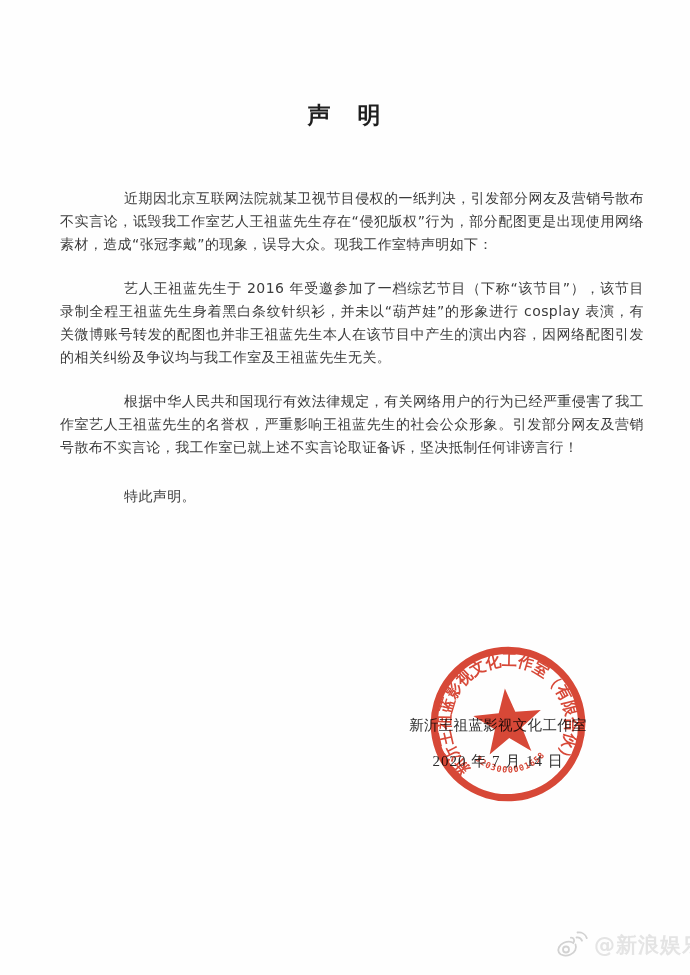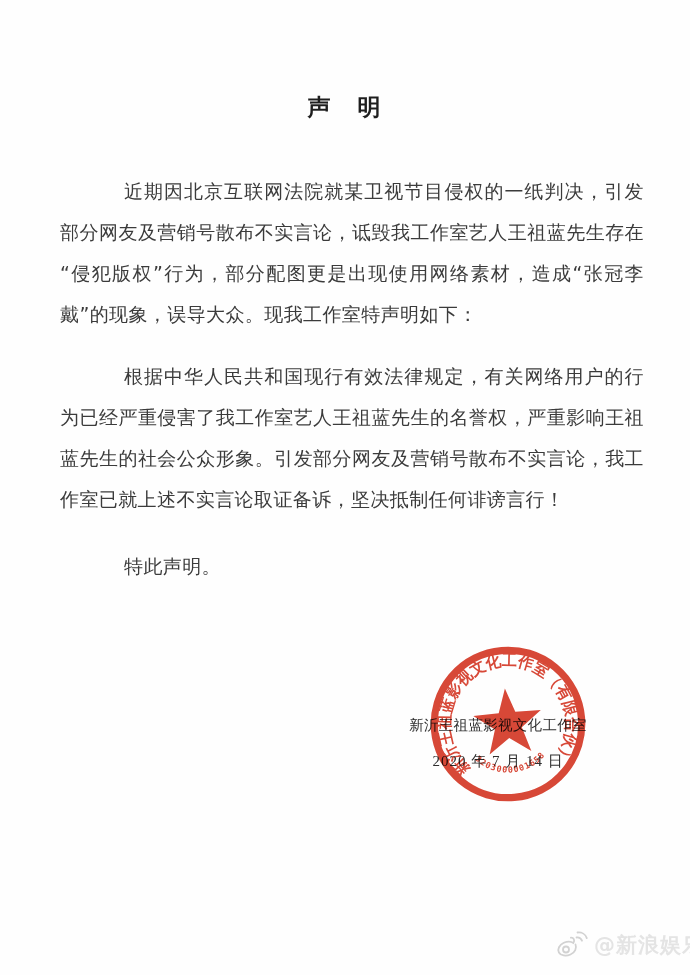--- a/index.html
+++ b/index.html
@@ -4,35 +4,35 @@
 <style>
   html,body{margin:0;padding:0;background:#ffffff;}
   .stage{
     position:relative;
     width:690px;height:975px;
     background:#fefefe;
     font-family:"DejaVu Sans","Liberation Sans",sans-serif;
     overflow:hidden;
   }
   .doc-title{
-    margin:8px;
+    margin:16px;
     padding-top:84px;
     text-align:center;
     font-size:23px;
     font-weight:700;
     color:#1e1e1e;
     letter-spacing:2px;
   }
   .content{
     padding:40px 46px 0 60px;
   }
   .para{
     margin:0 0 21px 0;
-    font-size:19px;
-    line-height:41px;
+    font-size:14px;
+    line-height:23px;
     letter-spacing:0.4px;
     color:#3b3b3b;
     text-align:justify;
     text-indent:64px;
   }
   .closing{
     margin-top:26px;
     margin-bottom:0;
   }
   .sig-block{
@@ -84,20 +84,21 @@
 </style>
 </head>
 <body>
 
 <div class="stage">
 
   <h1 class="doc-title">声　明</h1>
 
   <div class="content">
     <p class="para">近期因北京互联网法院就某卫视节目侵权的一纸判决，引发部分网友及营销号散布不实言论，诋毁我工作室艺人王祖蓝先生存在“侵犯版权”行为，部分配图更是出现使用网络素材，造成“张冠李戴”的现象，误导大众。现我工作室特声明如下：</p>
+    <p class="para">艺人王祖蓝先生于 2016 年受邀参加了一档综艺节目（下称“该节目”），该节目录制全程王祖蓝先生身着黑白条纹针织衫，并未以“葫芦娃”的形象进行 cosplay 表演，有关微博账号转发的配图也并非王祖蓝先生本人在该节目中产生的演出内容，因网络配图引发的相关纠纷及争议均与我工作室及王祖蓝先生无关。</p>
     <p class="para">根据中华人民共和国现行有效法律规定，有关网络用户的行为已经严重侵害了我工作室艺人王祖蓝先生的名誉权，严重影响王祖蓝先生的社会公众形象。引发部分网友及营销号散布不实言论，我工作室已就上述不实言论取证备诉，坚决抵制任何诽谤言行！</p>
     <p class="para closing">特此声明。</p>
   </div>
 
   <div class="sig-block">
     <div class="sig-name">新沂王祖蓝影视文化工作室</div>
     <div class="sig-date">2020 年 7 月 14 日</div>
   </div>
 
   <svg class="seal" viewBox="0 0 200 200" aria-hidden="true">

